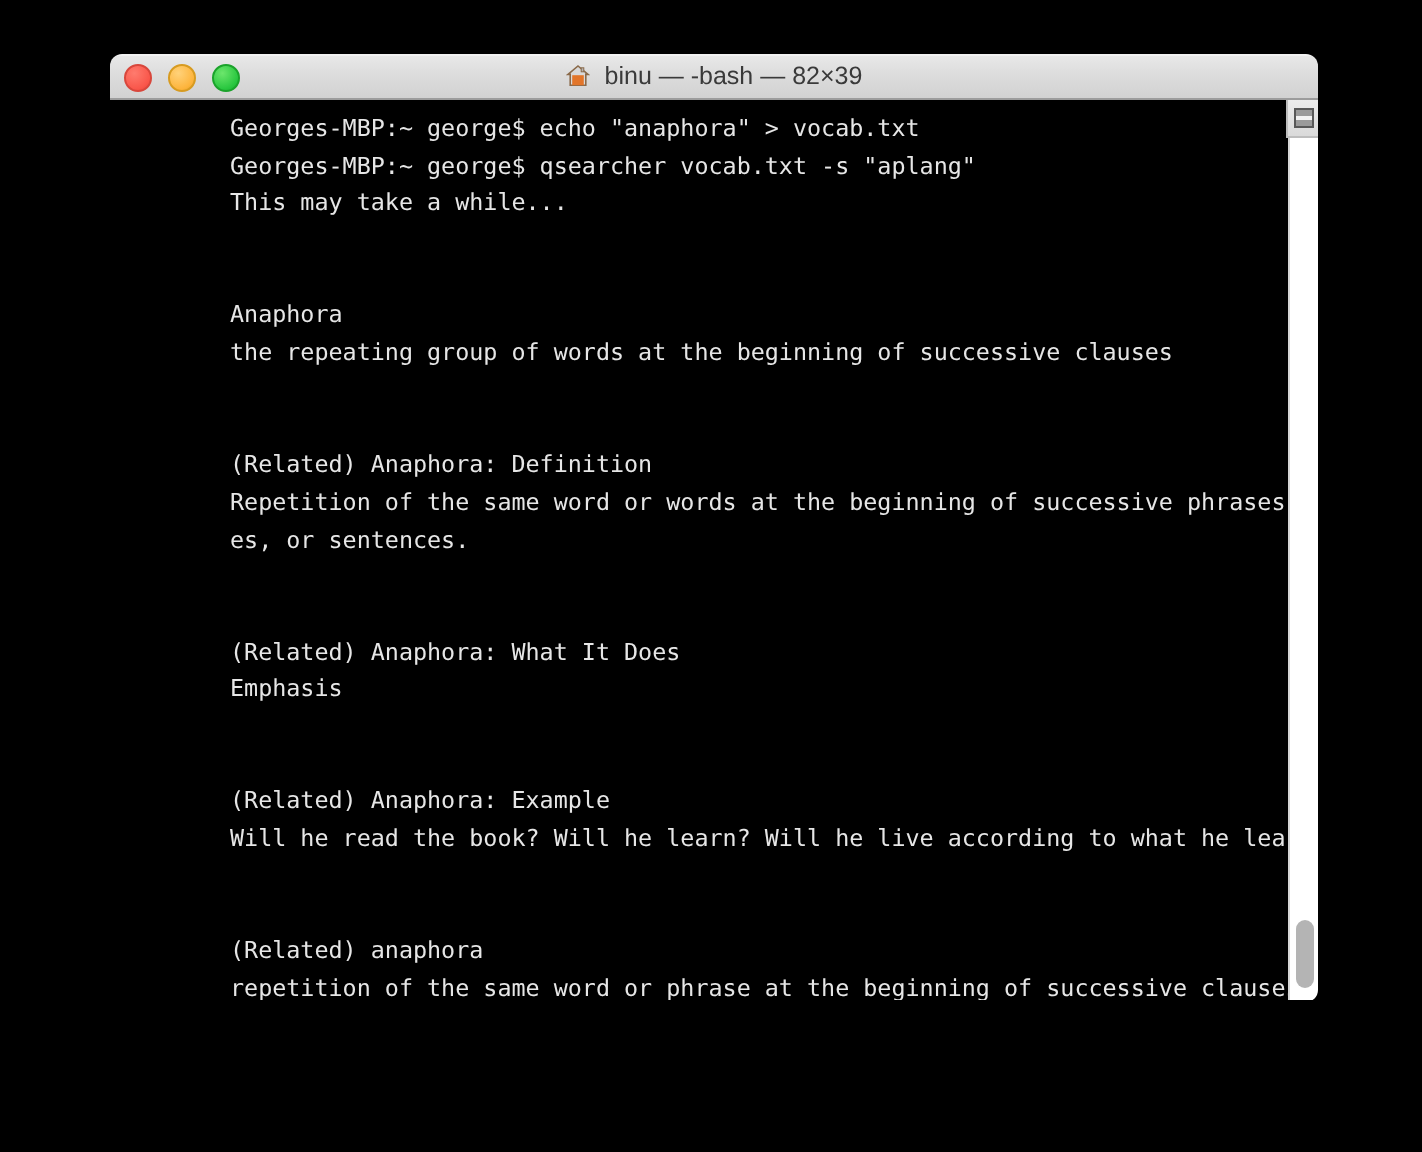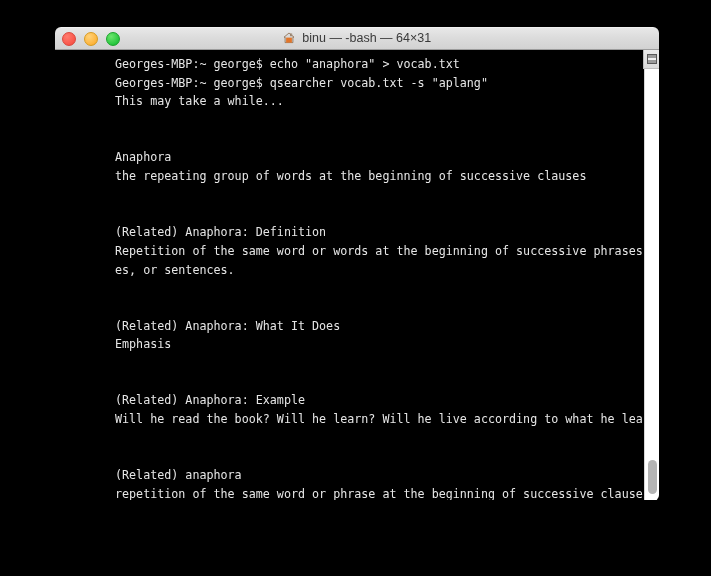--- a/index.html
+++ b/index.html
@@ -170,21 +170,21 @@
         <span class="tl tl-max"></span>
       </div>
       <div class="title-center">
         <span class="home-icon">
           <svg width="12" height="12" viewBox="0 0 12 12">
             <polygon points="6,1 11,5.2 9.9,5.2 9.9,10.6 2.1,10.6 2.1,5.2 1,5.2" fill="#d9d9d9" stroke="#8a6a4a" stroke-width="0.8"></polygon>
             <rect x="3.1" y="5.6" width="5.8" height="5" fill="#e2752a"></rect>
             <rect x="7.6" y="1.9" width="1.3" height="2" fill="#b5b5b5" stroke="#8a6a4a" stroke-width="0.5"></rect>
           </svg>
         </span>
-        <span>binu — -bash — 64×31</span>
+        <span>binu — -bash — 82×39</span>
       </div>
     </div>
 
     <div class="term-body">
 
       <div class="term-text" id="term-out"><div class="line">Georges-MBP:~ george$ echo "anaphora" &gt; vocab.txt</div><div class="line">Georges-MBP:~ george$ qsearcher vocab.txt -s "aplang"</div><div class="line">This may take a while...</div><div class="line"></div><div class="line"></div><div class="line">Anaphora</div><div class="line">the repeating group of words at the beginning of successive clauses</div><div class="line"></div><div class="line"></div><div class="line">(Related) Anaphora: Definition</div><div class="line">Repetition of the same word or words at the beginning of successive phrases, claus</div><div class="line">es, or sentences.</div><div class="line"></div><div class="line"></div><div class="line">(Related) Anaphora: What It Does</div><div class="line">Emphasis</div><div class="line"></div><div class="line"></div><div class="line">(Related) Anaphora: Example</div><div class="line">Will he read the book? Will he learn? Will he live according to what he learned?</div><div class="line"></div><div class="line"></div><div class="line">(Related) anaphora</div><div class="line">repetition of the same word or phrase at the beginning of successive clauses, sent</div></div>
 
       <div class="split-button">
         <span class="split-glyph"></span>
       </div>

